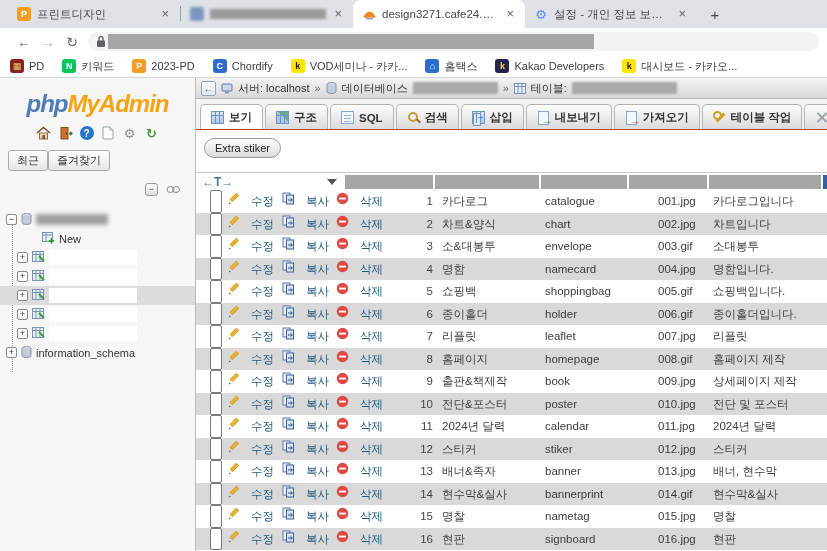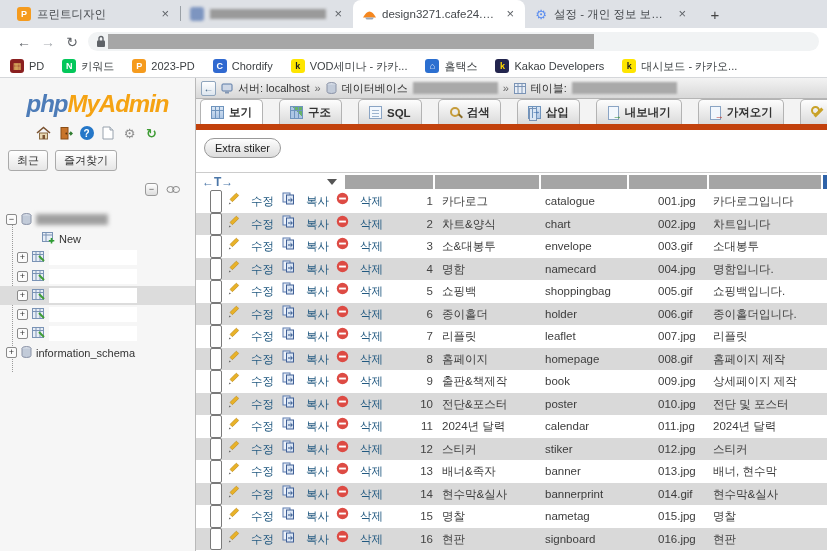--- a/index.html
+++ b/index.html
@@ -36,21 +36,21 @@
   
   .sidebar { width:196px; flex:none; background:#f6f6f6; border-right:1px solid #b9b9b9; position:relative; }
   .pma-logo { text-align:center; margin-top:12px; font-size:24px; font-weight:bold; font-style:italic; letter-spacing:-1px; }
   .logo-php { color:#4d7cb8; }
   .logo-rest { color:#f5a313; }
   .sideicons { display:flex; justify-content:center; gap:6px; margin-top:7px; align-items:center; height:16px; }
   .si { width:16px; height:16px; display:flex; align-items:center; justify-content:center; }
   .si-help { width:14px; height:14px; border-radius:50%; background:#2577c8; color:#fff; font-size:10px; font-weight:bold; }
   .si-gear { color:#8d8d8d; font-size:13px; }
   .si-refresh { color:#3f9c35; font-size:13px; font-weight:bold; }
-  .sidebtns { display:flex; gap:7px; margin:9px 0 5px 8px; }
+  .sidebtns { display:flex; gap:0; margin:9px 0 5px 8px; }
   .sbtn { background:linear-gradient(#ffffff,#e6e6e6); border:1px solid #aaa; border-radius:3px; font-size:11px; padding:2px 8px; color:#333; }
   .treectl { display:flex; justify-content:flex-end; gap:8px; margin:9px 14px 0 0; align-items:center; }
   .minibox { width:13px; height:13px; border:1px solid #999; border-radius:3px; background:linear-gradient(#fff,#ddd); font-size:9px; line-height:10px; text-align:center; color:#555; }
   .tree { margin-top:12px; font-size:11px; color:#333; position:relative; }
   .tree::before { content:''; position:absolute; left:12px; top:10px; height:152px; border-left:1px dotted #9a9a9a; }
   .trow-side { display:flex; align-items:center; height:19px; gap:4px; padding-left:6px; position:relative; }
   .trow-side.hl { background:#dcdcdc; }
   .indent1 { padding-left:42px; }
   .indent2 { padding-left:17px; }
   .exp { width:11px; height:11px; border:1px solid #8a8a8a; background:#fbfbfb; font-size:9px; line-height:8px; text-align:center; color:#333; border-radius:2px; flex:none; }
@@ -58,21 +58,21 @@
   .rb-table { width:88px; height:15px; background:#ffffff; }
 
   
   .main { flex:1; position:relative; background:#fff; overflow:hidden; }
   .crumb { height:21px; background:linear-gradient(#f3f3f3,#d8d8d8); border-bottom:1px solid #b5b5b5; display:flex; align-items:center; gap:5px; padding-left:5px; font-size:11px; color:#333; white-space:nowrap; }
   .back-box { width:15px; height:15px; border:1px solid #8fa5bd; background:linear-gradient(#fff,#dde6ef); border-radius:2px; text-align:center; line-height:13px; font-size:10px; color:#345a7d; flex:none; }
   .rb-crumb1 { width:85px; height:12px; background:#a9a9a9; filter:blur(1px); }
   .rb-crumb2 { width:105px; height:12px; background:#a9a9a9; filter:blur(1px); }
   .crumb-sep { color:#666; }
 
-  .navtabs { height:31px; background:#f3f3f3; border-bottom:6px solid #c2410c; display:flex; align-items:flex-end; padding:3px 0 0 4px; gap:16px; overflow:hidden; white-space:nowrap; }
+  .navtabs { height:31px; background:#f3f3f3; border-bottom:1px solid #c2410c; display:flex; align-items:flex-end; padding:3px 0 0 4px; gap:2px; overflow:hidden; white-space:nowrap; }
   .ntab { display:flex; align-items:center; gap:5px; padding:0 10px; height:26px; border:1px solid #b3b3b3; border-bottom:none; border-radius:5px 5px 0 0; background:linear-gradient(#fdfdfd,#d9d9d9); font-size:11.5px; font-weight:bold; color:#333; flex:none; margin-bottom:-1px; }
   .ntab.active { background:#fff; border-bottom:1px solid #fff; z-index:2; }
 
   .nt { width:13px; height:13px; display:inline-block; position:relative; flex:none; }
   .grid-ic { border:1px solid #6f94bd; background:linear-gradient(#dbe7f5,#adc6e4); }
   .grid-ic::before { content:''; position:absolute; left:0; right:0; top:3px; height:1px; background:#6f94bd; }
   .grid-ic::after { content:''; position:absolute; top:0; bottom:0; left:3px; width:1px; background:#6f94bd; box-shadow:4px 0 #6f94bd; }
   .structure-icon { background-image:linear-gradient(45deg,#adc6e4 55%,#67b36a 56%); }
   .sql-icon { border:1px solid #8aa4c4; background:#f2f7fd; }
   .sql-icon::before { content:''; position:absolute; left:2px; right:2px; top:3px; height:1px; background:#9db4cf; box-shadow:0 3px #9db4cf,0 6px #9db4cf; }

